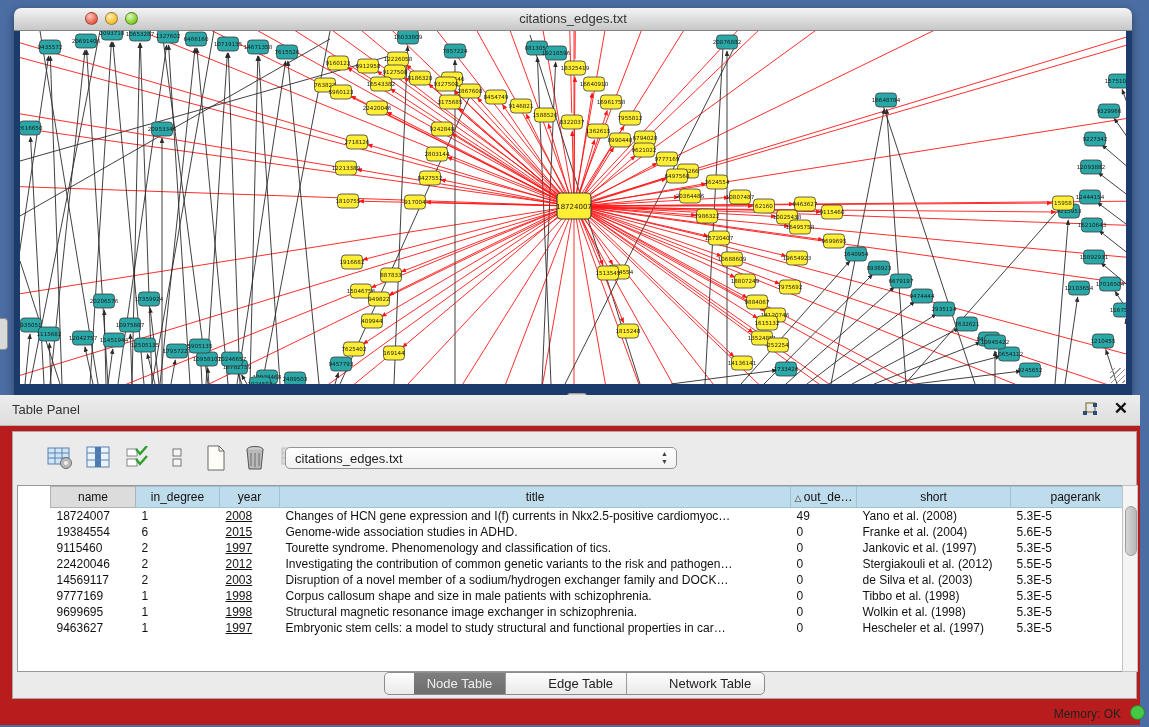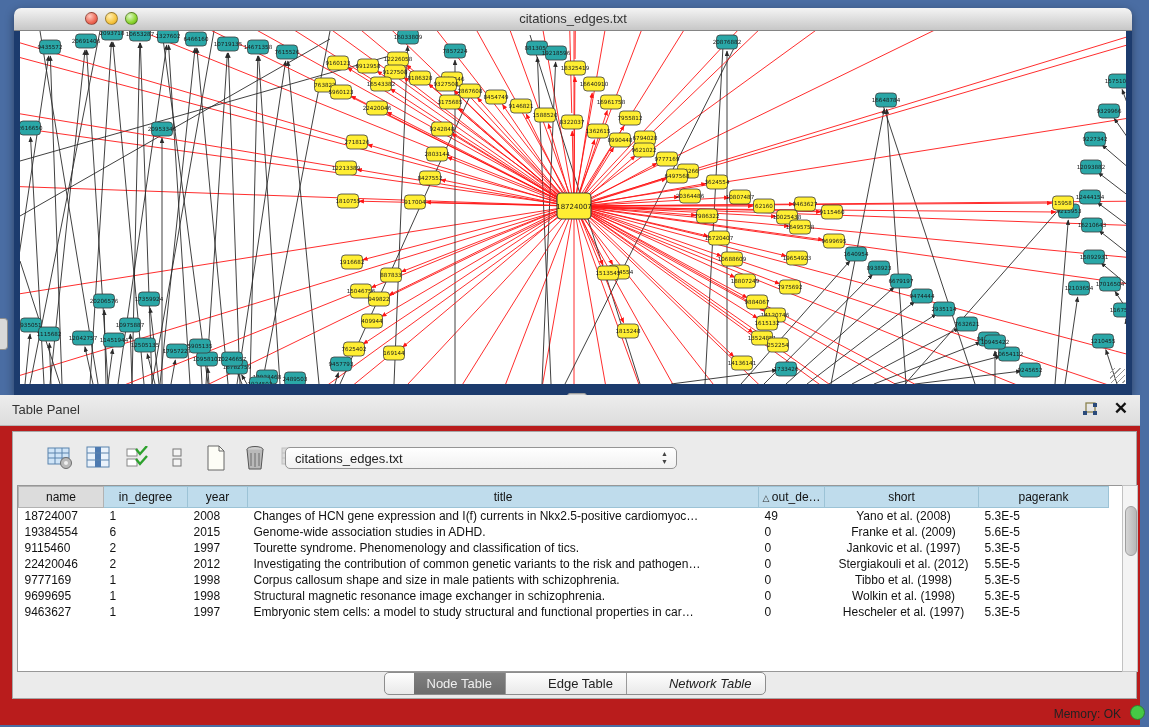--- a/index.html
+++ b/index.html
@@ -37,38 +37,38 @@
   .toolbar{position:absolute;left:34px;top:8px;height:36px;display:flex;align-items:center;gap:13px;}
   .tbi{width:26px;height:26px;display:flex;align-items:center;justify-content:center;}
   .fx{font-size:15px;font-style:italic;font-family:"Liberation Serif",serif;color:#222;}
   .combo{position:absolute;left:272px;top:15px;width:392px;height:22px;background:linear-gradient(#ffffff,#f1f1f1);
     border:1px solid #949494;border-radius:5px;box-sizing:border-box;font-size:13px;color:#222;}
   .combo-text{position:absolute;left:9px;top:3px;}
   .combo-arrows{position:absolute;right:8px;top:2px;font-size:7px;color:#444;line-height:8px;text-align:center;}
   
   .tblwrap{position:absolute;left:4px;top:53px;width:1106px;height:187px;background:#fff;
     border:1px solid #979797;box-sizing:border-box;overflow:hidden;}
-  table.grid{table-layout:fixed;border-collapse:collapse;width:1090px;font-size:12px;color:#111;}
+  table.grid{table-layout:fixed;border-collapse:collapse;width:1090px;font-size:12px;color:#111;margin-left:32px;}
   table.grid th{height:20px;background:#bfdcec;border:1px solid #9cc3d6;font-weight:normal;
     text-align:center;padding:0 3px;overflow:hidden;white-space:nowrap;}
   table.grid th.hdr-name{background:#dcdcdc;border-color:#b2b2b2;}
   table.grid td{height:16px;padding:0 2px 0 6px;overflow:hidden;white-space:nowrap;}
-  td.c-center{text-align:center;}
-  td.c-year{padding-left:15px;}
+  td.c-center{text-align:left;}
+  td.c-year{padding-left:15px;text-decoration:underline;}
   .sorttri{font-size:9px;color:#333;}
   .vscroll{position:absolute;left:1109px;top:53px;width:16px;height:187px;background:#f4f4f4;
     border:1px solid #c2c2c2;box-sizing:border-box;}
   .vthumb{position:absolute;left:2px;top:20px;width:10px;height:48px;background:linear-gradient(90deg,#d6d6d6,#b8b8b8);
     border:1px solid #9f9f9f;border-radius:6px;}
   
   .tabsrow{position:absolute;left:0;right:0;top:240px;height:26px;text-align:center;}
   .seg{display:inline-flex;border:1px solid #8d8d8d;border-radius:5px;overflow:hidden;
     background:linear-gradient(#fefefe,#e9e9e9);}
   .seg .tab{padding:3px 13px;font-size:13px;color:#222;border-right:1px solid #9a9a9a;cursor:default;margin-left:29px;}
-  .seg .tab:last-child{border-right:none;font-style:italic;}
+  .seg .tab:last-child{border-right:none;}
   .seg .tab.active{background:linear-gradient(#7f7f7f,#6d6d6d);color:#efefef;}
   
   .statusbar{position:absolute;left:12px;top:700px;width:1149px;height:43px;}
   .mem{position:absolute;right:40px;top:7px;font-size:12px;color:#222;}
   .led{position:absolute;right:16px;top:5px;width:15px;height:15px;border-radius:50%;
     border:1px solid #2f7d2f;box-sizing:border-box;}
 </style>
 </head>
 <body>
 
@@ -646,40 +646,49 @@
                 <td>49</td>
                 <td class="c-center">Yano et al. (2008)</td>
                 <td>5.3E-5</td>
               </tr>
               <tr>
                 <td>19384554</td>
                 <td>6</td>
                 <td class="c-year">2015</td>
                 <td>Genome-wide association studies in ADHD.</td>
                 <td>0</td>
-                <td class="c-center">Franke et al. (2009)</td>
+                <td class="c-center">Franke et al. (2004)</td>
                 <td>5.6E-5</td>
               </tr>
               <tr>
                 <td>9115460</td>
                 <td>2</td>
                 <td class="c-year">1997</td>
                 <td>Tourette syndrome. Phenomenology and classification of tics.</td>
                 <td>0</td>
                 <td class="c-center">Jankovic et al. (1997)</td>
                 <td>5.3E-5</td>
               </tr>
               <tr>
                 <td>22420046</td>
                 <td>2</td>
                 <td class="c-year">2012</td>
                 <td>Investigating the contribution of common genetic variants to the risk and pathogen…</td>
                 <td>0</td>
                 <td class="c-center">Stergiakouli et al. (2012)</td>
                 <td>5.5E-5</td>
+              </tr>
+              <tr>
+                <td>14569117</td>
+                <td>2</td>
+                <td class="c-year">2003</td>
+                <td>Disruption of a novel member of a sodium/hydrogen exchanger family and DOCK…</td>
+                <td>0</td>
+                <td class="c-center">de Silva et al. (2003)</td>
+                <td>5.3E-5</td>
               </tr>
               <tr>
                 <td>9777169</td>
                 <td>1</td>
                 <td class="c-year">1998</td>
                 <td>Corpus callosum shape and size in male patients with schizophrenia.</td>
                 <td>0</td>
                 <td class="c-center">Tibbo et al. (1998)</td>
                 <td>5.3E-5</td>
               </tr>

